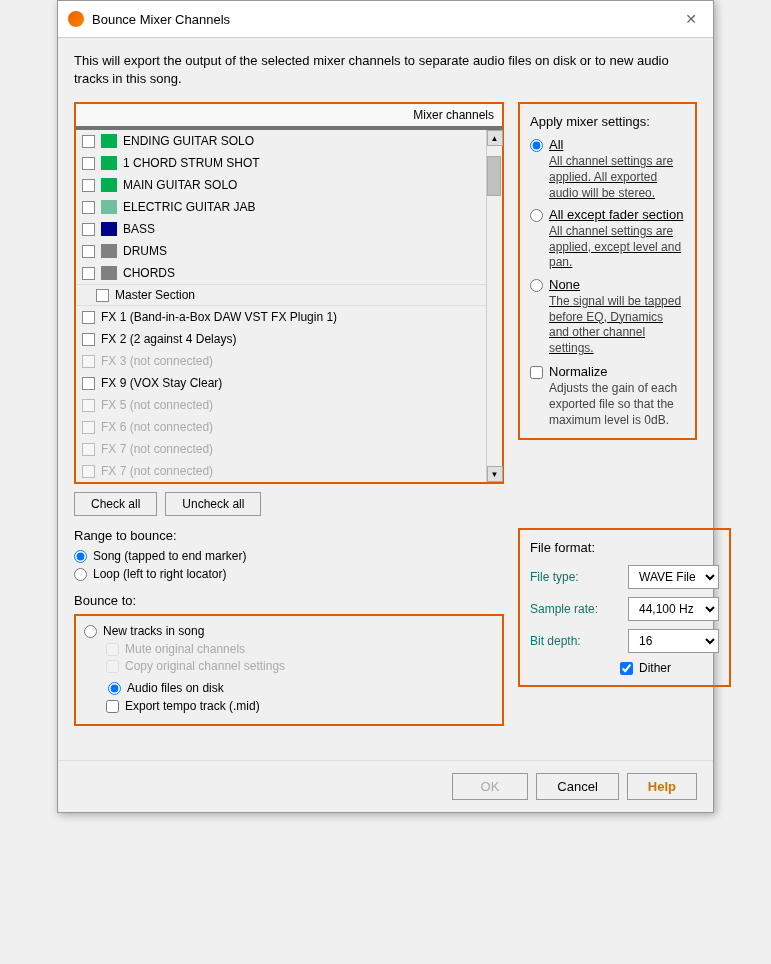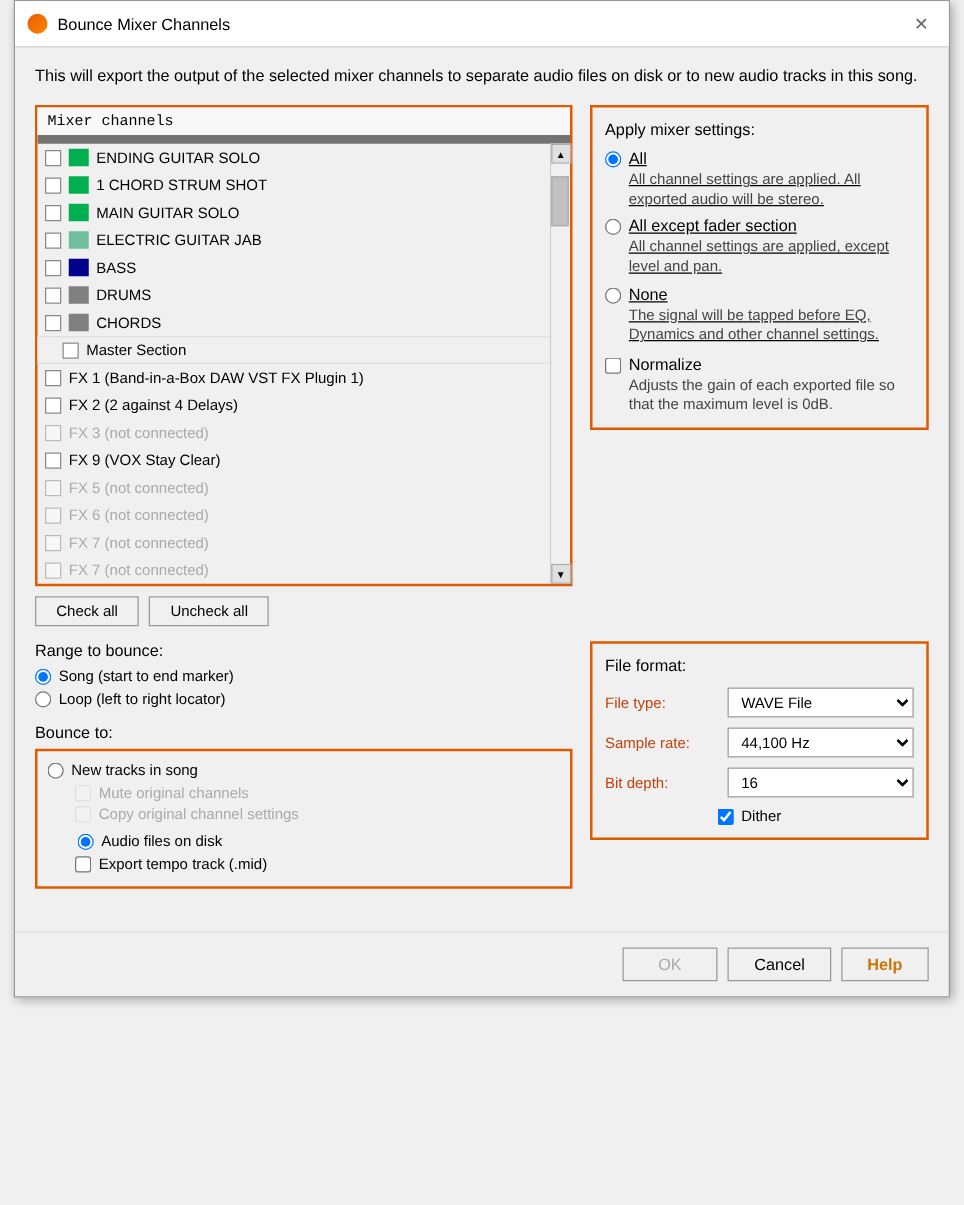--- a/index.html
+++ b/index.html
@@ -6,21 +6,21 @@
     body {
       font-family: 'Segoe UI', Tahoma, Geneva, Verdana, sans-serif;
       font-size: 13px;
       background: #f0f0f0;
       display: flex;
       justify-content: center;
       align-items: flex-start;
       min-height: 964px;
     }
     .window {
-      width: 749px;
+      width: 657px;
       background: #f0f0f0;
       border: 1px solid #999;
       box-shadow: 2px 2px 8px rgba(0,0,0,0.3);
     }
     .title-bar {
       background: #ffffff;
       display: flex;
       align-items: center;
       padding: 8px 10px;
       border-bottom: 1px solid #ccc;
@@ -72,25 +72,24 @@
     .mixer-channels-box {
       border: 2px solid #e05a00;
       padding: 0;
       margin-bottom: 8px;
     }
     .mixer-channels-header {
       padding: 4px 8px;
       font-size: 12px;
       color: #000;
       background: #f8f8f8;
-      border-bottom: 7px solid #737373;
-      display: flex;
-      justify-content: flex-start;
-      align-items: center;
-      font-family: Liberation Mono, monospace;
+      border-bottom: 4px solid #737373;
+      display: flex;
+      justify-content: flex-end;
+      align-items: center;
     }
     .channels-inner {
       flex: 1;
     }
     .channel-item {
       display: flex;
       align-items: center;
       padding: 2px 6px;
       min-height: 22px;
       cursor: pointer;
@@ -253,21 +252,21 @@
       margin-bottom: 10px;
     }
     .form-row {
       display: flex;
       align-items: center;
       margin-bottom: 8px;
       gap: 8px;
     }
     .form-label {
       font-size: 12px;
-      color: #c2410c;
+      color: #0f766e;
       width: 90px;
     }
     .form-select {
       flex: 1;
       padding: 3px 6px;
       font-size: 12px;
       border: 1px solid #999;
       background: #fff;
       cursor: pointer;
     }
@@ -526,21 +525,21 @@
     </div>
 
     <div class="two-col-bottom">
 
       <div class="bottom-left">
 
         <div class="range-section">
           <div class="section-title">Range to bounce:</div>
           <div class="radio-row">
             <input type="radio" name="range" checked="" style="">
-            <label>Song (start to end marker)</label>
+            <label>Song (tapped to end marker)</label>
           </div>
           <div class="radio-row">
             <input type="radio" name="range" style="">
             <label>Loop (left to right locator)</label>
           </div>
         </div>
 
         <div class="section-title">Bounce to:</div>
         <div class="bounce-to-box">
 

